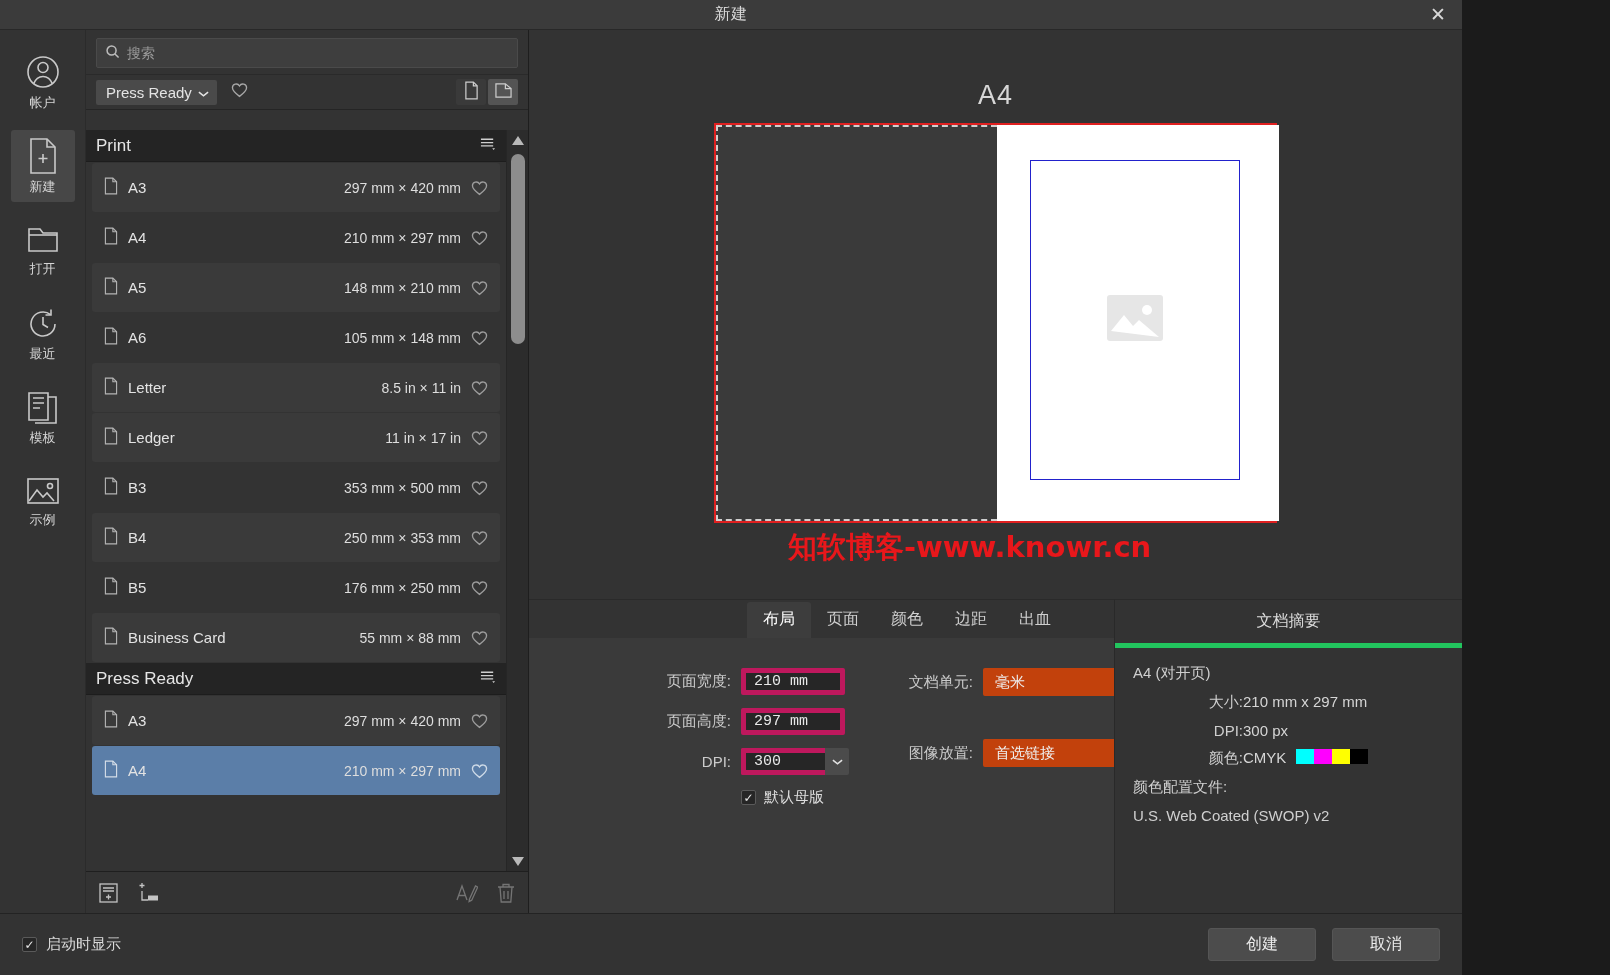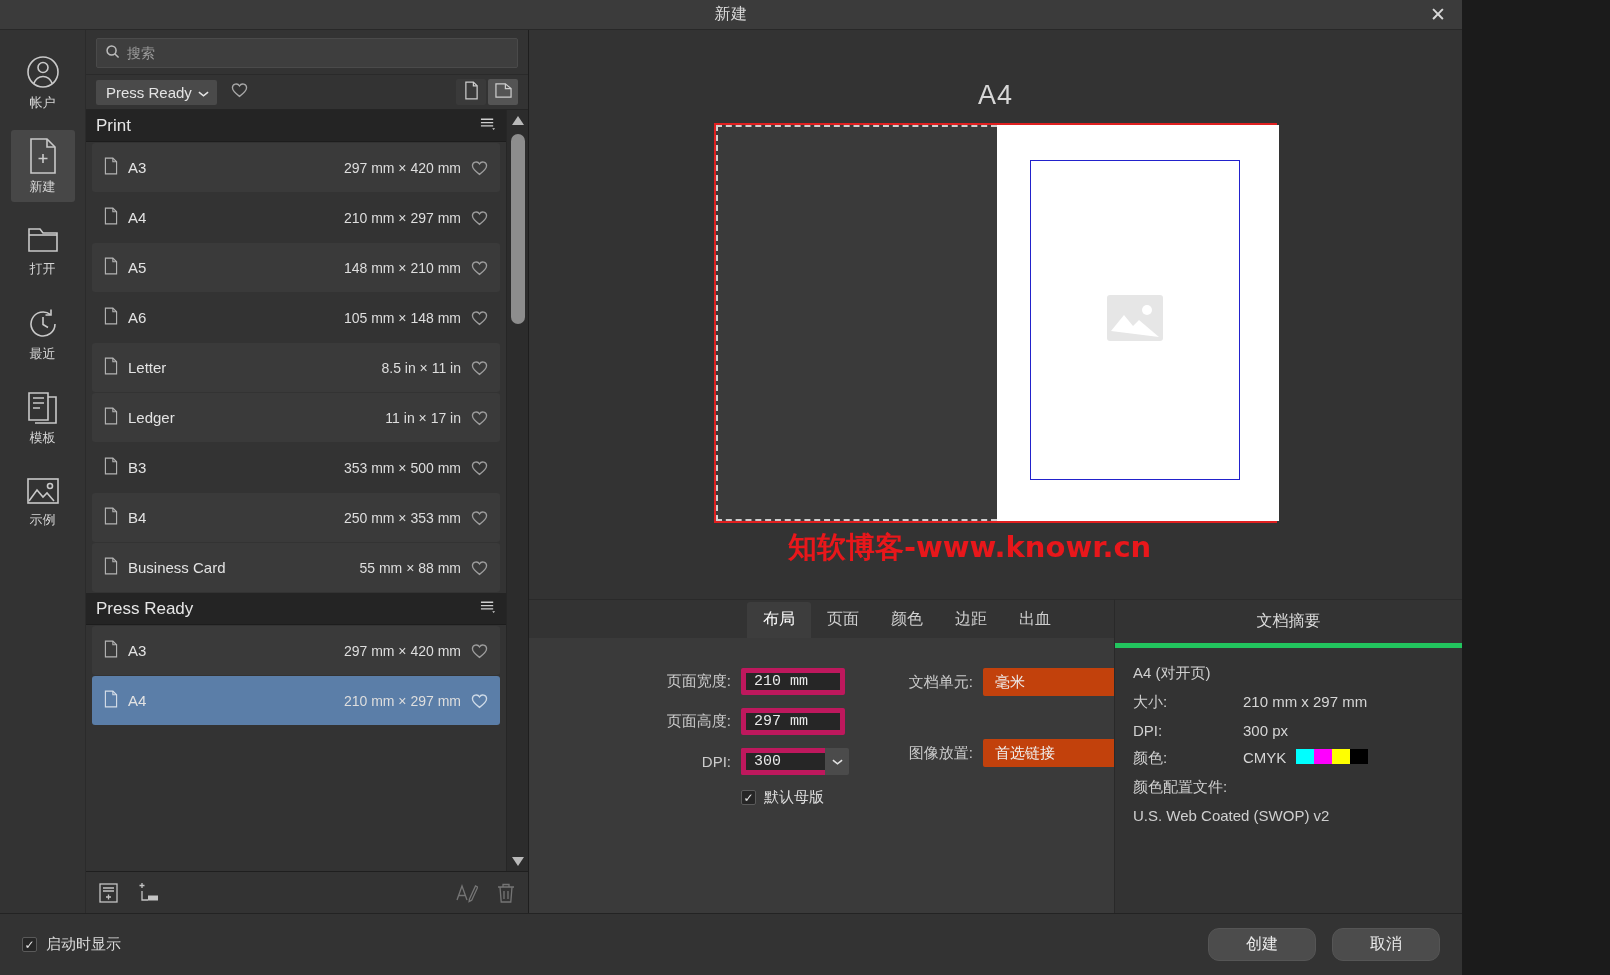--- a/index.html
+++ b/index.html
@@ -100,21 +100,21 @@
   .spacer { flex: 1 1 auto; }
   .viewtoggle { display: flex; gap: 2px; }
   .viewtoggle .vt {
     width: 30px; height: 26px; display: flex;
     align-items: center; justify-content: center;
     cursor: pointer; border-radius: 2px; background: #3a3a3a;
   }
   .viewtoggle .vt.active { background: #545454; }
 
   
-  .list-area { flex: 1 1 auto; display: flex; min-height: 0; }
+  .list-area { flex: 1 1 auto; display: flex; min-height: 0; margin-top: 20px; }
   .list-scroll {
     flex: 1 1 auto; overflow: hidden; min-height: 0;
     background: #333333;
   }
   .group-head {
     height: 32px; background: #242424;
     display: flex; align-items: center; padding: 0 10px;
     border-bottom: 1px solid #1d1d1d;
   }
   .group-head .gtitle { color: #e6e6e6; font-size: 17px; }
@@ -264,37 +264,37 @@
   .summary {
     width: 348px; flex: 0 0 348px;
     background: #333333; border-left: 1px solid #292929;
     border-top: 1px solid #2a2a2a;
     display: flex; flex-direction: column;
   }
   .summary-head {
     height: 48px; display: flex; align-items: center; justify-content: center;
     color: #dcdcdc; font-size: 16px; border-bottom: 5px solid #22c55e;
   }
-  .summary-body { padding: 16px 18px; display: flex; flex-direction: column; gap: 10px; }
+  .summary-body { padding: 16px 18px; display: flex; flex-direction: column; gap: 10px; text-align: right; }
   .sline { display: flex; font-size: 15px; color: #cfcfcf; }
   .sline .sk { width: 110px; flex: 0 0 110px; }
   .sline .sv { color: #d5d5d5; }
   .swatches { display: inline-flex; margin-left: 10px; vertical-align: middle; }
   .swatches i { width: 18px; height: 15px; display: inline-block; }
 
   
   .bottombar {
     height: 62px; flex: 0 0 62px;
     background: #333333; border-top: 1px solid #232323;
     display: flex; align-items: center; padding: 0 22px;
   }
   .bottombar .bleft { display: flex; align-items: center; gap: 9px; }
   .btn {
     height: 33px; min-width: 108px; background: #4c4c4c;
-    border: 1px solid #555; border-radius: 11px;
+    border: 1px solid #555; border-radius: 3px;
     color: #ececec; font-size: 16px; cursor: pointer;
     font-family: "Liberation Sans", sans-serif;
   }
   .btn + .btn { margin-left: 16px; }
 </style>
 </head>
 <body>
 
 <div id="app">
 
@@ -544,20 +544,33 @@
                 </svg></span>
             <span class="rname">B4</span>
             <span class="rdim">250 mm × 353 mm</span>
             <span class="heart">
                 <svg width="17" height="16" viewBox="0 0 18 17" fill="none" stroke="#9d9d9d" stroke-width="1.4">
                   <path d="M9 15.3C4 11.6 1.5 9.2 1.5 6.2A4 4 0 0 1 9 4.2a4 4 0 0 1 7.5 2c0 3-2.5 5.4-7.5 9.1z"></path>
                 </svg>
               </span>
           </div>
 
+          <div class="row">
+            <span><svg width="14" height="18" viewBox="0 0 15 19" fill="none" stroke="#b5b5b5" stroke-width="1.2">
+                  <path d="M1.5 1h8l4 4v13h-12z"></path>
+                  <path d="M9.5 1v4h4"></path>
+                </svg></span>
+            <span class="rname">B5</span>
+            <span class="rdim">176 mm × 250 mm</span>
+            <span class="heart">
+                <svg width="17" height="16" viewBox="0 0 18 17" fill="none" stroke="#9d9d9d" stroke-width="1.4">
+                  <path d="M9 15.3C4 11.6 1.5 9.2 1.5 6.2A4 4 0 0 1 9 4.2a4 4 0 0 1 7.5 2c0 3-2.5 5.4-7.5 9.1z"></path>
+                </svg>
+              </span>
+          </div>
 
           <div class="row alt">
             <span><svg width="14" height="18" viewBox="0 0 15 19" fill="none" stroke="#b5b5b5" stroke-width="1.2">
                   <path d="M1.5 1h8l4 4v13h-12z"></path>
                   <path d="M9.5 1v4h4"></path>
                 </svg></span>
             <span class="rname">Business Card</span>
             <span class="rdim">55 mm × 88 mm</span>
             <span class="heart">
                 <svg width="17" height="16" viewBox="0 0 18 17" fill="none" stroke="#9d9d9d" stroke-width="1.4">

